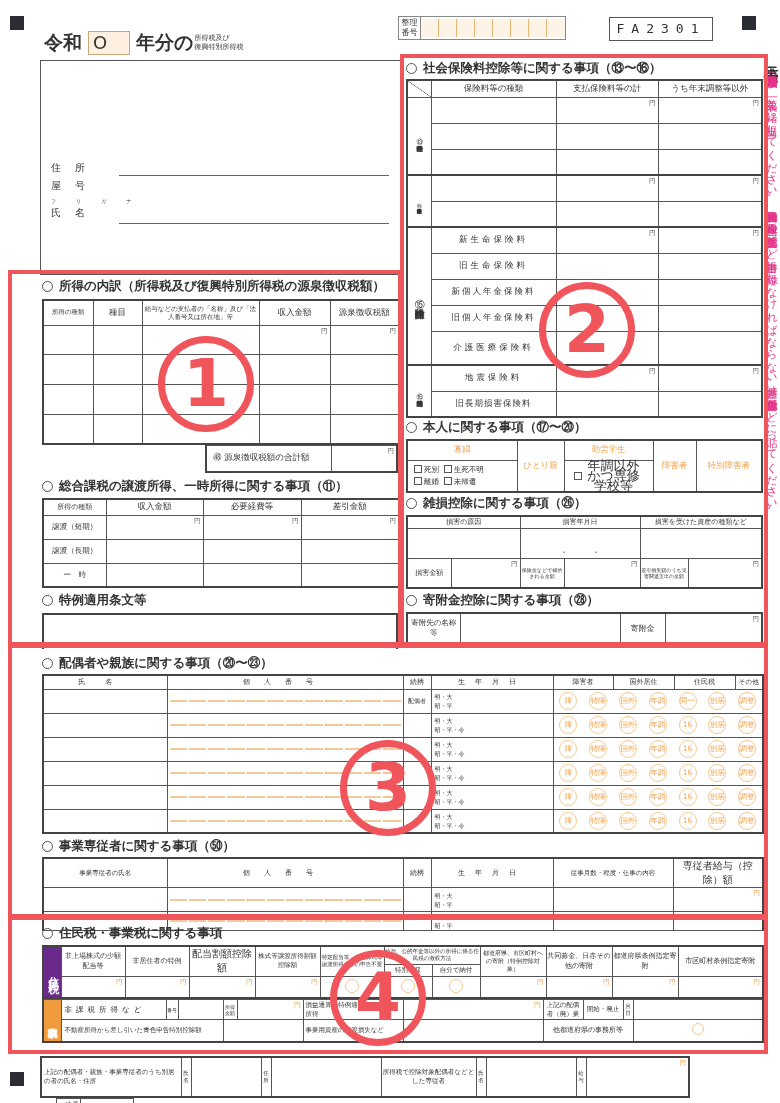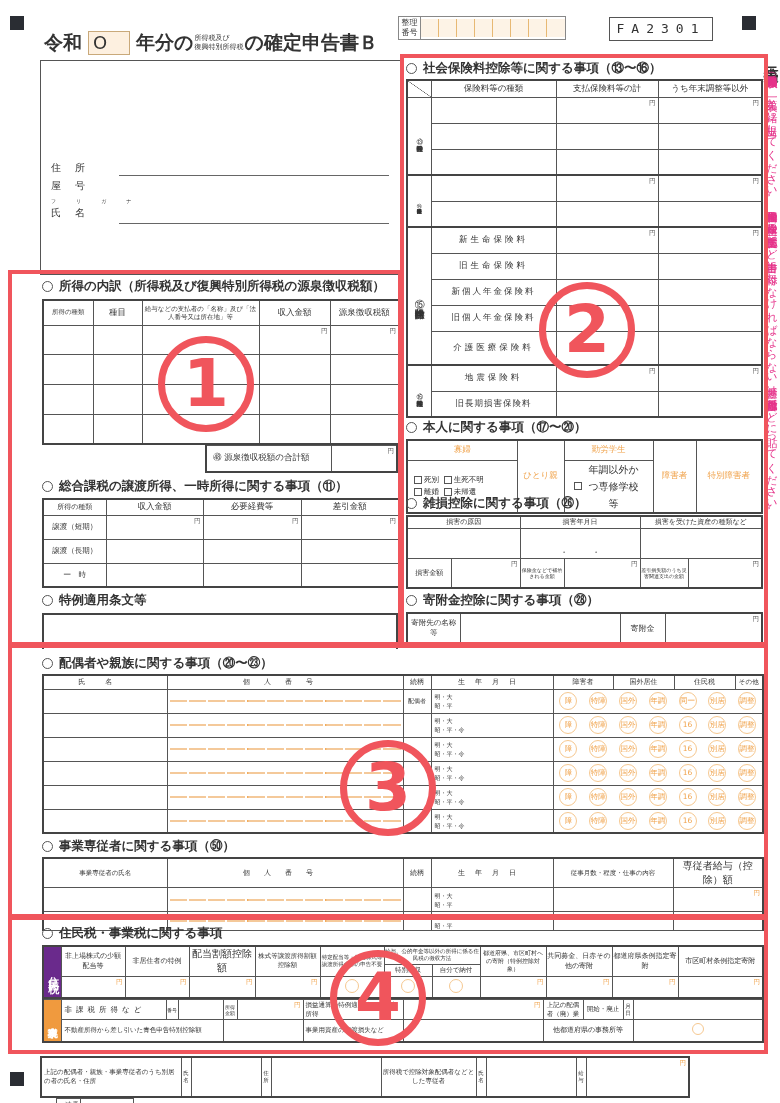--- a/index.html
+++ b/index.html
@@ -44,21 +44,20 @@
 <div class="sq" style="left:10px;top:1072px;"></div>
 
 <div class="abs title">
   <span>令和</span>
   <span class="yr">O</span>
   <span>年分の</span>
   <span class="small">
       <span>所得税及び</span>
       <span>復興特別所得税</span>
     </span>
-  <span>の確定申告書Ｂ</span>
 </div>
 
 <div class="abs seiri">
   <div class="lab">整理番号</div>
   <div class="box"></div>
     <div class="box"></div>
     <div class="box"></div>
     <div class="box"></div>
     <div class="box"></div>
     <div class="box"></div>
@@ -325,21 +324,21 @@
       <td rowspan="2" class="orange">ひとり親</td>
       <td class="orange">勤労学生</td>
       <td rowspan="2" class="orange">障害者</td>
       <td rowspan="2" class="orange">特別障害者</td>
     </tr>
     <tr style="height:26px">
       <td style="font-size:7.5px;text-align:left;padding-left:6px;line-height:12px">
         <span class="chk"></span><span>死別</span>&nbsp;&nbsp;<span class="chk"></span><span>生死不明</span><br>
         <span class="chk"></span><span>離婚</span>&nbsp;&nbsp;<span class="chk"></span><span>未帰還</span>
       </td>
-      <td style="font-size:10px;line-height:17px"><span class="chk"></span><span style="display:inline-block;width:60px;vertical-align:middle">年調以外かつ専修学校等</span></td>
+      <td style="font-size:13px;line-height:10px"><span class="chk"></span><span style="display:inline-block;width:60px;vertical-align:middle">年調以外かつ専修学校等</span></td>
     </tr>
   </tbody>
     </table>
 </div>
 
 <div class="abs" style="left:406px;top:495px;">
   <div class="sec-h">
       <span class="circ"></span>
       <span>雑損控除に関する事項（㉖）</span>
     </div>

